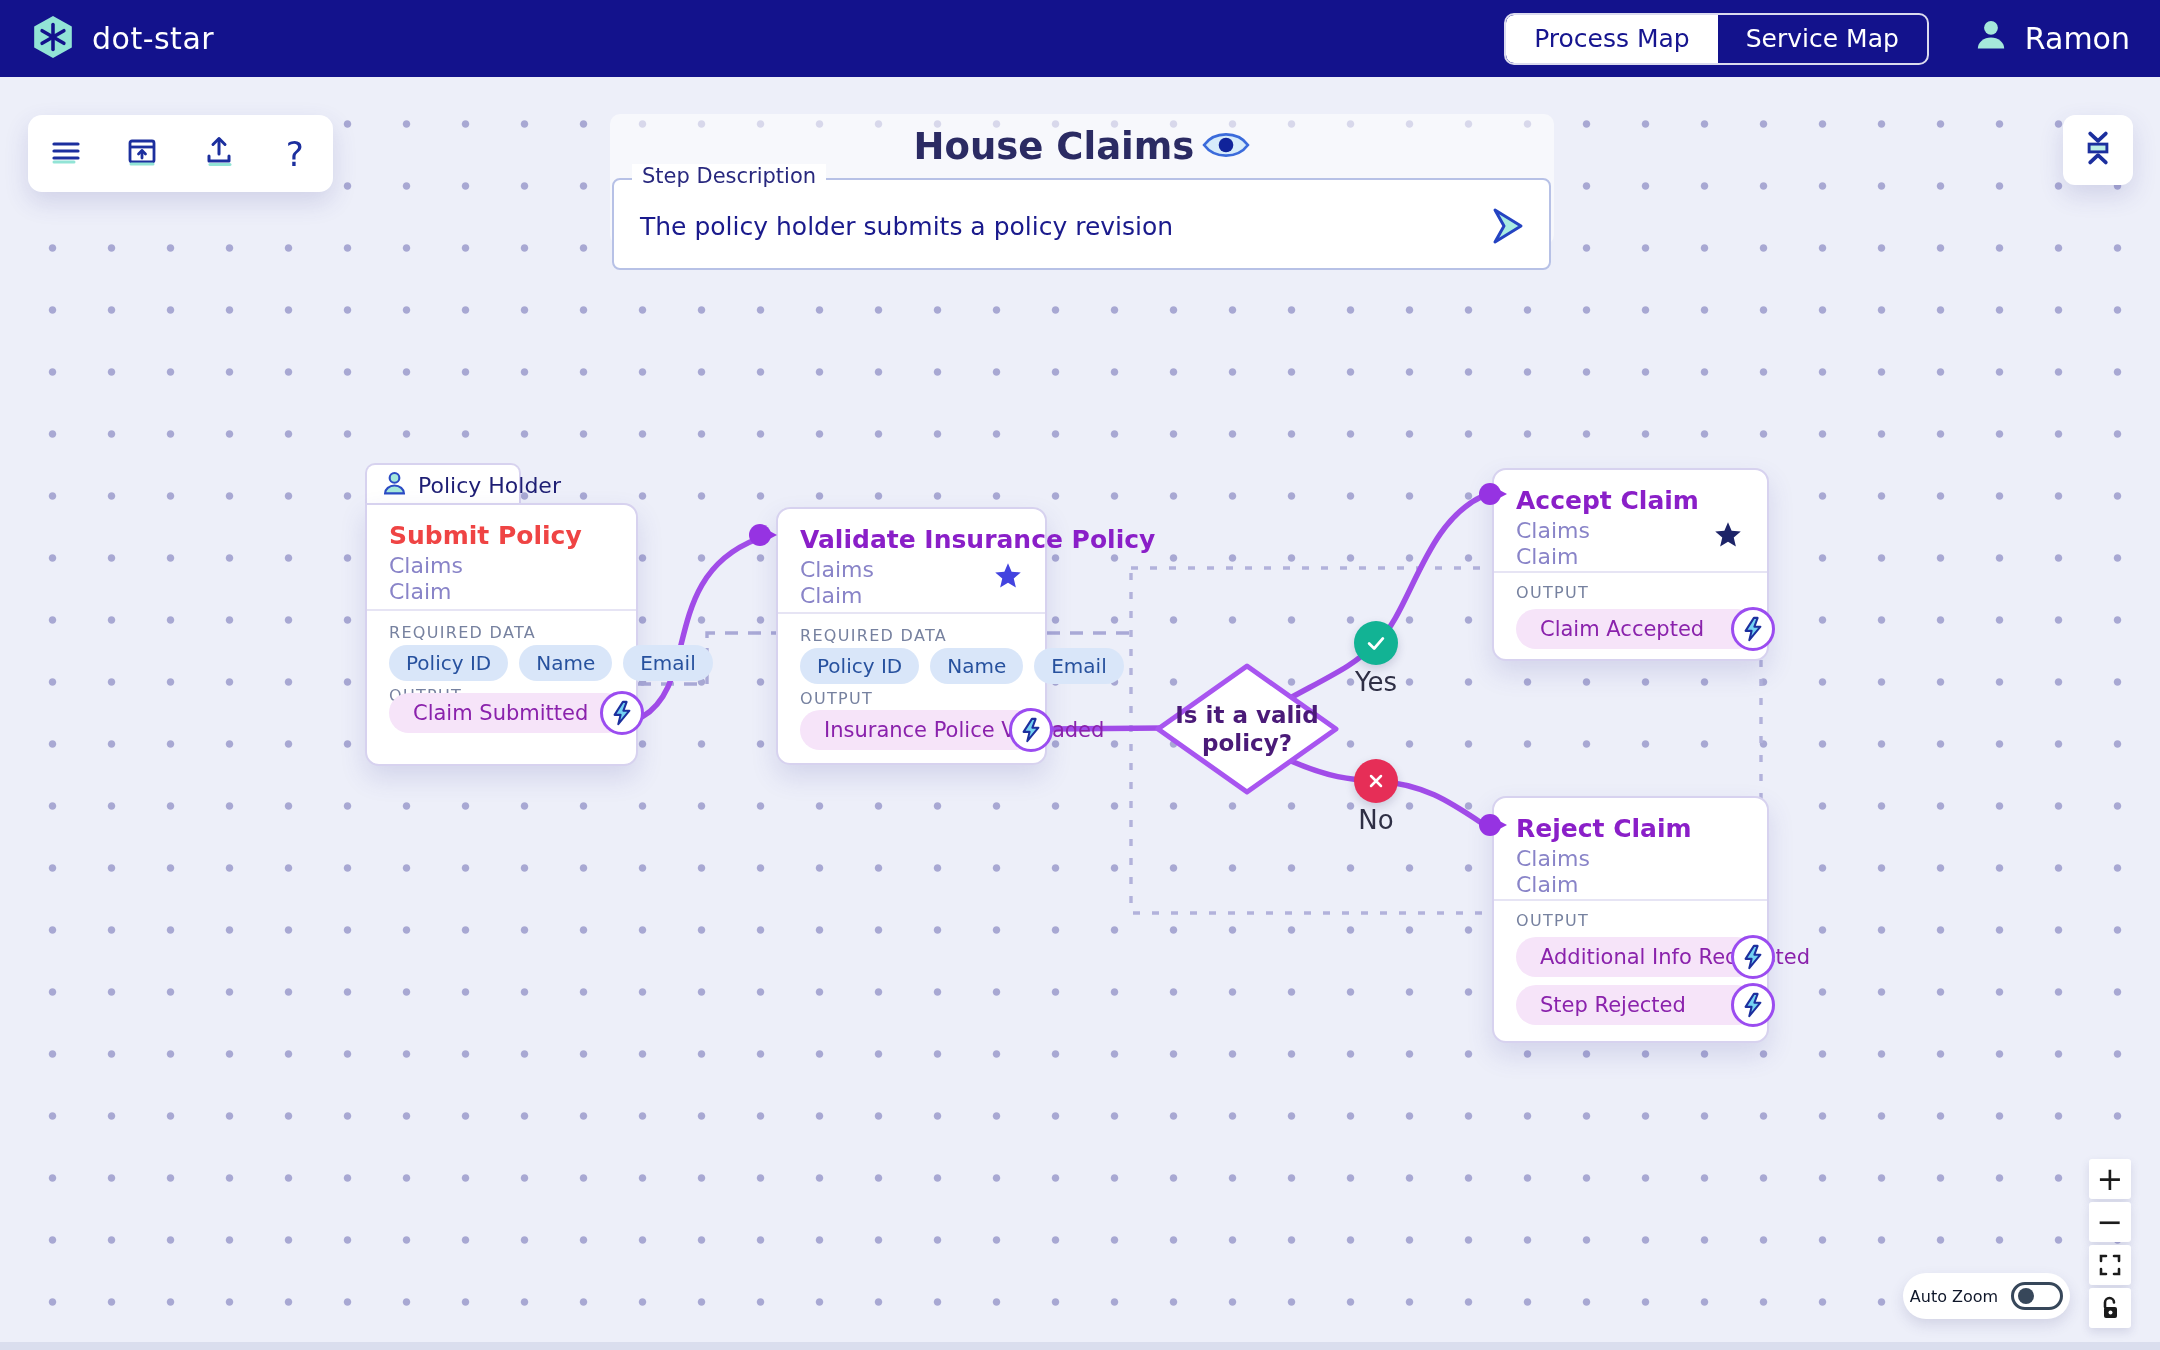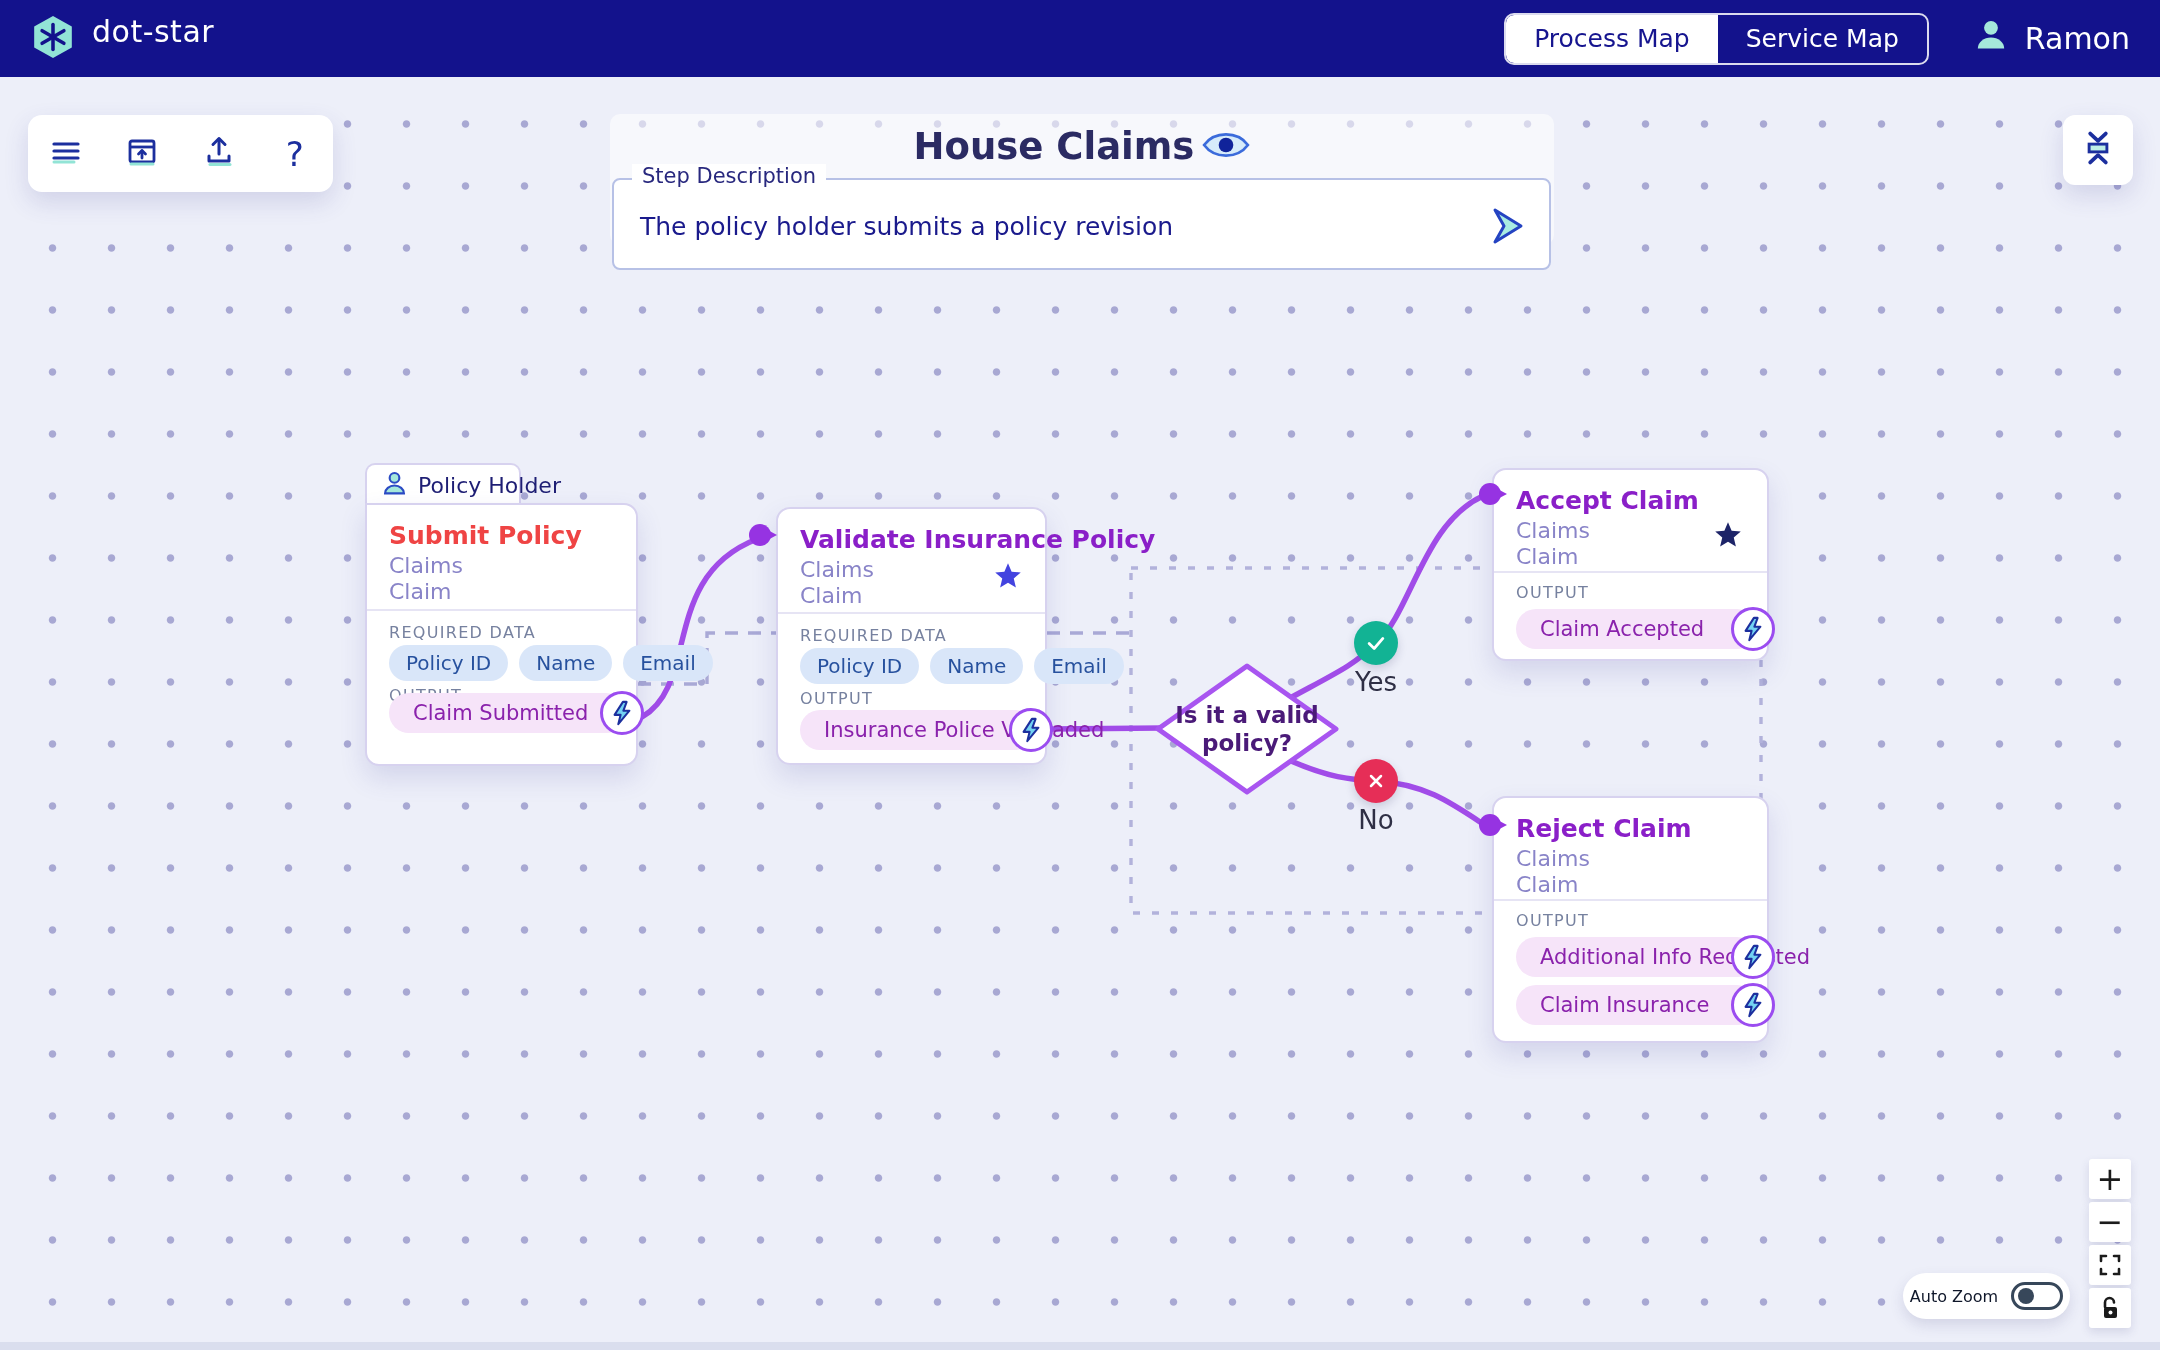--- a/index.html
+++ b/index.html
@@ -3,21 +3,21 @@
 <meta charset="utf-8">
 <style>
   * { box-sizing: border-box; margin: 0; padding: 0; }
   html,body { width:2160px; height:1350px; overflow:hidden; }
   body { font-family:"DejaVu Sans","Liberation Sans",sans-serif; }
   #app { position:relative; width:2160px; height:1350px; background:#EEF0FA; overflow:hidden; }
 
   
   .navbar { position:absolute; left:0; top:0; width:2160px; height:77px; background:#13128C;
             display:flex; align-items:center; justify-content:space-between; padding:0 30px; z-index:20; }
-  .brand { display:flex; gap:16px; }
+  .brand { display:flex; align-items:center; gap:16px; }
   .brand-name { color:#FFFFFF; font-size:30px; font-weight:500; letter-spacing:.5px; }
   .nav-right { display:flex; align-items:center; gap:44px; }
   .seg-group { display:flex; border:2px solid rgba(255,255,255,.85); border-radius:10px; overflow:hidden; height:52px;margin-left:12px; }
   .seg-btn { display:flex; align-items:center; padding:0 28px; font-size:25px; color:#FFFFFF; cursor:pointer; white-space:nowrap; }
   .seg-btn.active { background:#FFFFFF; color:#16158F; font-weight:500; border-radius:8px 0 0 8px; }
   .user-chip { display:flex; align-items:center; gap:16px; color:#FFFFFF; font-size:30px; font-weight:500; }
 
   
   .canvas { position:absolute; left:0; top:77px; width:2160px; height:1273px;
             background-color:#EDEFF9;
@@ -321,21 +321,21 @@
       <div class="sec-label" style="top:113px;">OUTPUT</div>
       <div class="pill" style="top:139px;">
         <span class="pill-text">Additional Info Requested</span>
         <span class="port">
           <svg width="24" height="26" viewBox="0 0 24 28">
               <path d="M13,2 L4,16 H10.5 L8,26 L20,11.5 H13.5 L17,2 Z" fill="#73D2F2" stroke="#1C2F9E" stroke-width="2.2" stroke-linejoin="round"></path>
             </svg>
         </span>
       </div>
       <div class="pill" style="top:187px;">
-        <span class="pill-text">Claim Insurance</span>
+        <span class="pill-text">Step Rejected</span>
         <span class="port">
           <svg width="24" height="26" viewBox="0 0 24 28">
               <path d="M13,2 L4,16 H10.5 L8,26 L20,11.5 H13.5 L17,2 Z" fill="#73D2F2" stroke="#1C2F9E" stroke-width="2.2" stroke-linejoin="round"></path>
             </svg>
         </span>
       </div>
     </div>
 
     <svg class="overlay layer-over" viewBox="0 0 2160 1273">
       <g fill="#9633E2">

